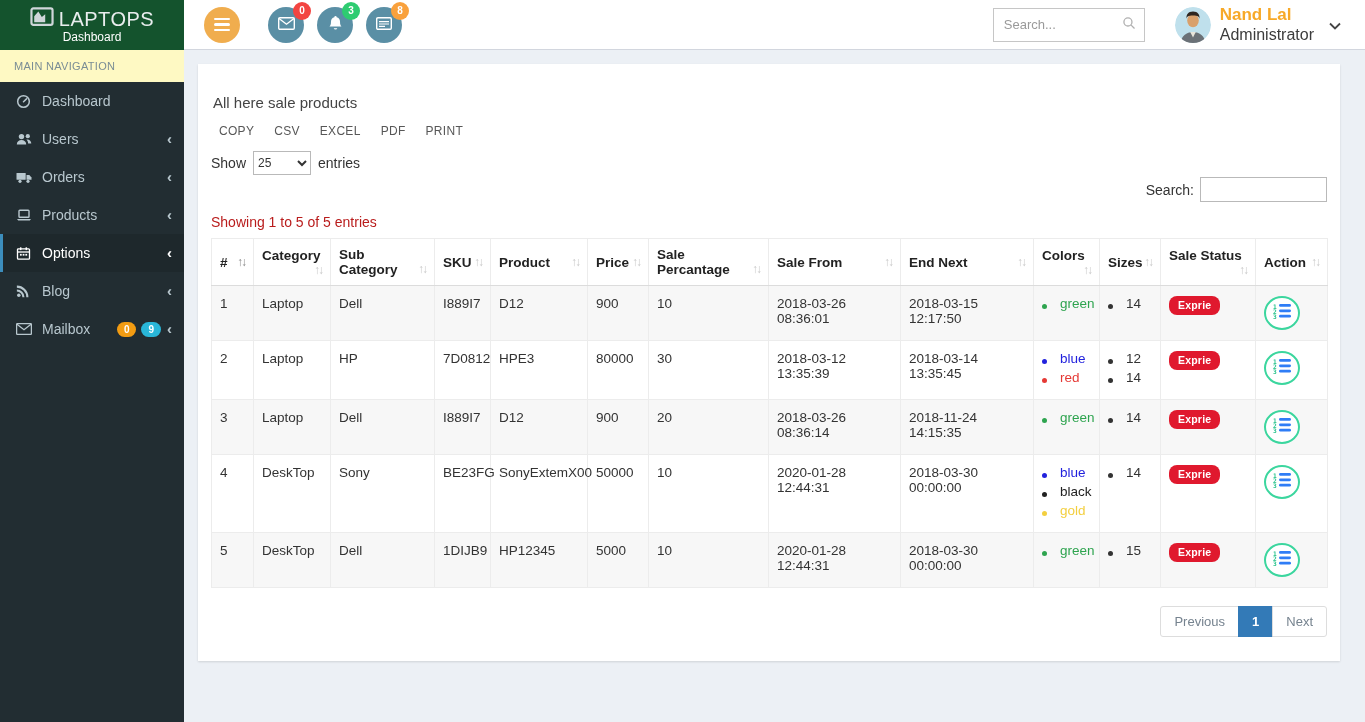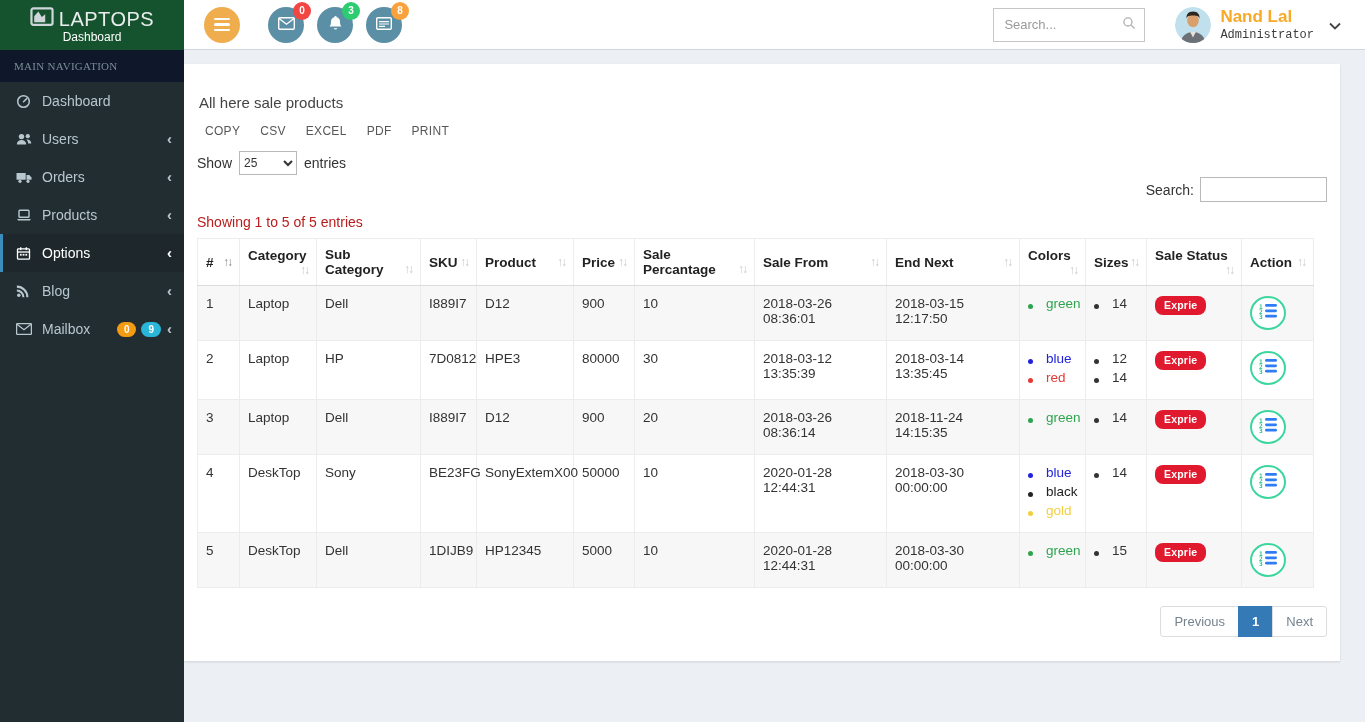--- a/index.html
+++ b/index.html
@@ -32,33 +32,33 @@
   .spacer { flex:1; }
   .search-box { width:152px; height:34px; border:1px solid #c6c6c6; display:flex; align-items:center;
                 padding:0 8px; margin-right:30px; background:#fff; }
   .search-box input { border:none; outline:none; flex:1; font-size:13px; color:#555; width:100px;
                       font-family:"Liberation Sans", sans-serif; }
   .search-box input::placeholder { color:#9a9a9a; }
   .user-block { display:flex; align-items:center; gap:9px; cursor:pointer; padding-right:4px; }
   .avatar { width:36px; height:36px; border-radius:50%; overflow:hidden; flex-shrink:0; }
   .user-text { display:flex; flex-direction:column; line-height:1.25; }
   .user-name { color:#f7a928; font-weight:bold; font-size:17px; }
-  .user-role { color:#3c3c3c; font-size:12px;font-family:Liberation Mono, monospace; }
+  .user-role { color:#3c3c3c; font-size:16px; }
   .chev-down { margin-left:6px; color:#444; }
   
   .sidebar { position:fixed; top:50px; left:0; width:184px; height:672px; background:#222d32; z-index:10; }
-  .sidebar-header { background:#0f172a; color:#7a8d95; font-size:11px; padding:10px 14px; letter-spacing:.3px;font-family:Liberation Serif, serif; }
+  .sidebar-header { background:#fef9c3; color:#7a8d95; font-size:11px; padding:10px 14px; letter-spacing:.3px; }
   .nav-item { display:flex; align-items:center; padding:11px 12px 11px 13px; color:#b8c7ce;
               font-size:14px; cursor:pointer; border-left:3px solid transparent; }
   .nav-item .nicon { width:17px; margin-right:9px; display:flex; align-items:center; }
   .nav-item.active { background:#1e282c; color:#fff; border-left-color:#3c8dbc; }
   .nav-item .chev { margin-left:auto; font-size:15px; font-weight:bold; line-height:10px; }
   .mini-badge { font-size:10px; font-weight:bold; color:#fff; padding:2px 7px; border-radius:8px; margin-left:5px; }
   
-  .content { margin-left:184px; padding:12px 25px 20px 0; }
+  .content { margin-left:184px; padding:12px 25px 20px 14px; }
   .page-title { font-size:24px; font-weight:400; color:#569dbd; margin:8px 0 16px 0; }
   .card { background:#fff; box-shadow:0 1px 2px rgba(0,0,0,.12); padding:26px 13px 24px 13px; }
   .caption { font-size:15px; color:#444; margin:4px 0 8px 2px; }
   .export-row { display:flex; margin-bottom:8px; }
   .export-btn { background:none; border:none; color:#575757; font-size:12px; padding:5px 12px 5px 8px;
                 cursor:pointer; letter-spacing:.3px; font-family:"Liberation Sans", sans-serif; }
   .length-row { display:flex; align-items:center; gap:7px; font-size:14px; color:#333; margin-bottom:2px; }
   .length-row select { width:58px; height:24px; border:1px solid #b9b9b9; font-size:12px; color:#333;
                        background:#fff; font-family:"Liberation Sans", sans-serif; }
   .tsearch-row { display:flex; justify-content:flex-end; align-items:center; gap:6px; font-size:14px;

